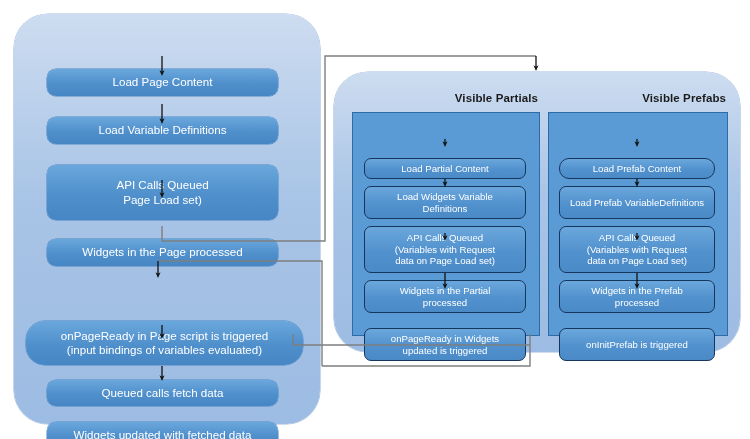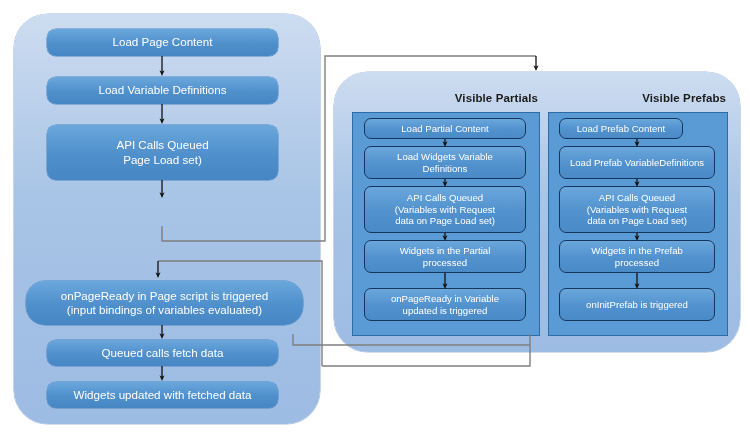--- a/index.html
+++ b/index.html
@@ -46,20 +46,21 @@
     box-sizing: border-box;
     display: flex;
     align-items: center;
     justify-content: center;
     text-align: center;
     color: #ffffff;
     line-height: 1.22;
     border-radius: 7px;
     background: linear-gradient(180deg, #6aa7dc 0%, #4f8fcb 55%, #4686c4 100%);
     padding: 2px 5px;
+    margin-top: 40px;
   }
   .node.left-node {
     font-size: 11.6px;
     border-radius: 9px;
     box-shadow: 0 0 0 0.5px #4a86c2;
   }
   .node.sub-node {
     font-size: 9.6px;
     border: 1.1px solid #17365d;
     border-radius: 7px;
@@ -102,20 +103,23 @@
 
   <div class="node left-node" style="left:47px; top:77px; width:231px; height:27px;">
     <span>Load Variable Definitions</span>
   </div>
 
   <div class="node left-node" style="left:47px; top:125px; width:231px; height:55px; flex-direction:column;">
     <span>API Calls Queued</span>
     <span>Page Load set)</span>
   </div>
 
+  <div class="node left-node" style="left:47px; top:199px; width:231px; height:27px;">
+    <span>Widgets in the Page processed</span>
+  </div>
 
   <div class="node left-node" style="left:26px; top:281px; width:277px; height:44px; flex-direction:column;border-radius:19px;">
     <span>onPageReady in Page script is triggered</span>
     <span>(input bindings of variables evaluated)</span>
   </div>
 
   <div class="node left-node" style="left:47px; top:340px; width:231px; height:26px;">
     <span>Queued calls fetch data</span>
   </div>
 
@@ -137,25 +141,25 @@
     <span>(Variables with Request</span>
     <span>data on Page Load set)</span>
   </div>
 
   <div class="node sub-node" style="left:364px; top:240px; width:162px; height:33px; flex-direction:column;">
     <span>Widgets in the Partial</span>
     <span>processed</span>
   </div>
 
   <div class="node sub-node" style="left:364px; top:288px; width:162px; height:33px; flex-direction:column;">
-    <span>onPageReady in Variable</span>
+    <span>onPageReady in Widgets</span>
     <span>updated  is triggered</span>
   </div>
 
-  <div class="node sub-node" style="left:559px; top:118px; width:124px; height:21px;">
+  <div class="node sub-node" style="left:559px; top:118px; width:156px; height:21px;border-radius:10px;">
     <span>Load Prefab Content</span>
   </div>
 
   <div class="node sub-node" style="left:559px; top:146px; width:156px; height:33px; flex-direction:row;">
     <span>Load Prefab Variable</span>
     <span>Definitions</span>
   </div>
 
   <div class="node sub-node" style="left:559px; top:186px; width:156px; height:47px; flex-direction:column;">
     <span>API Calls Queued</span>

